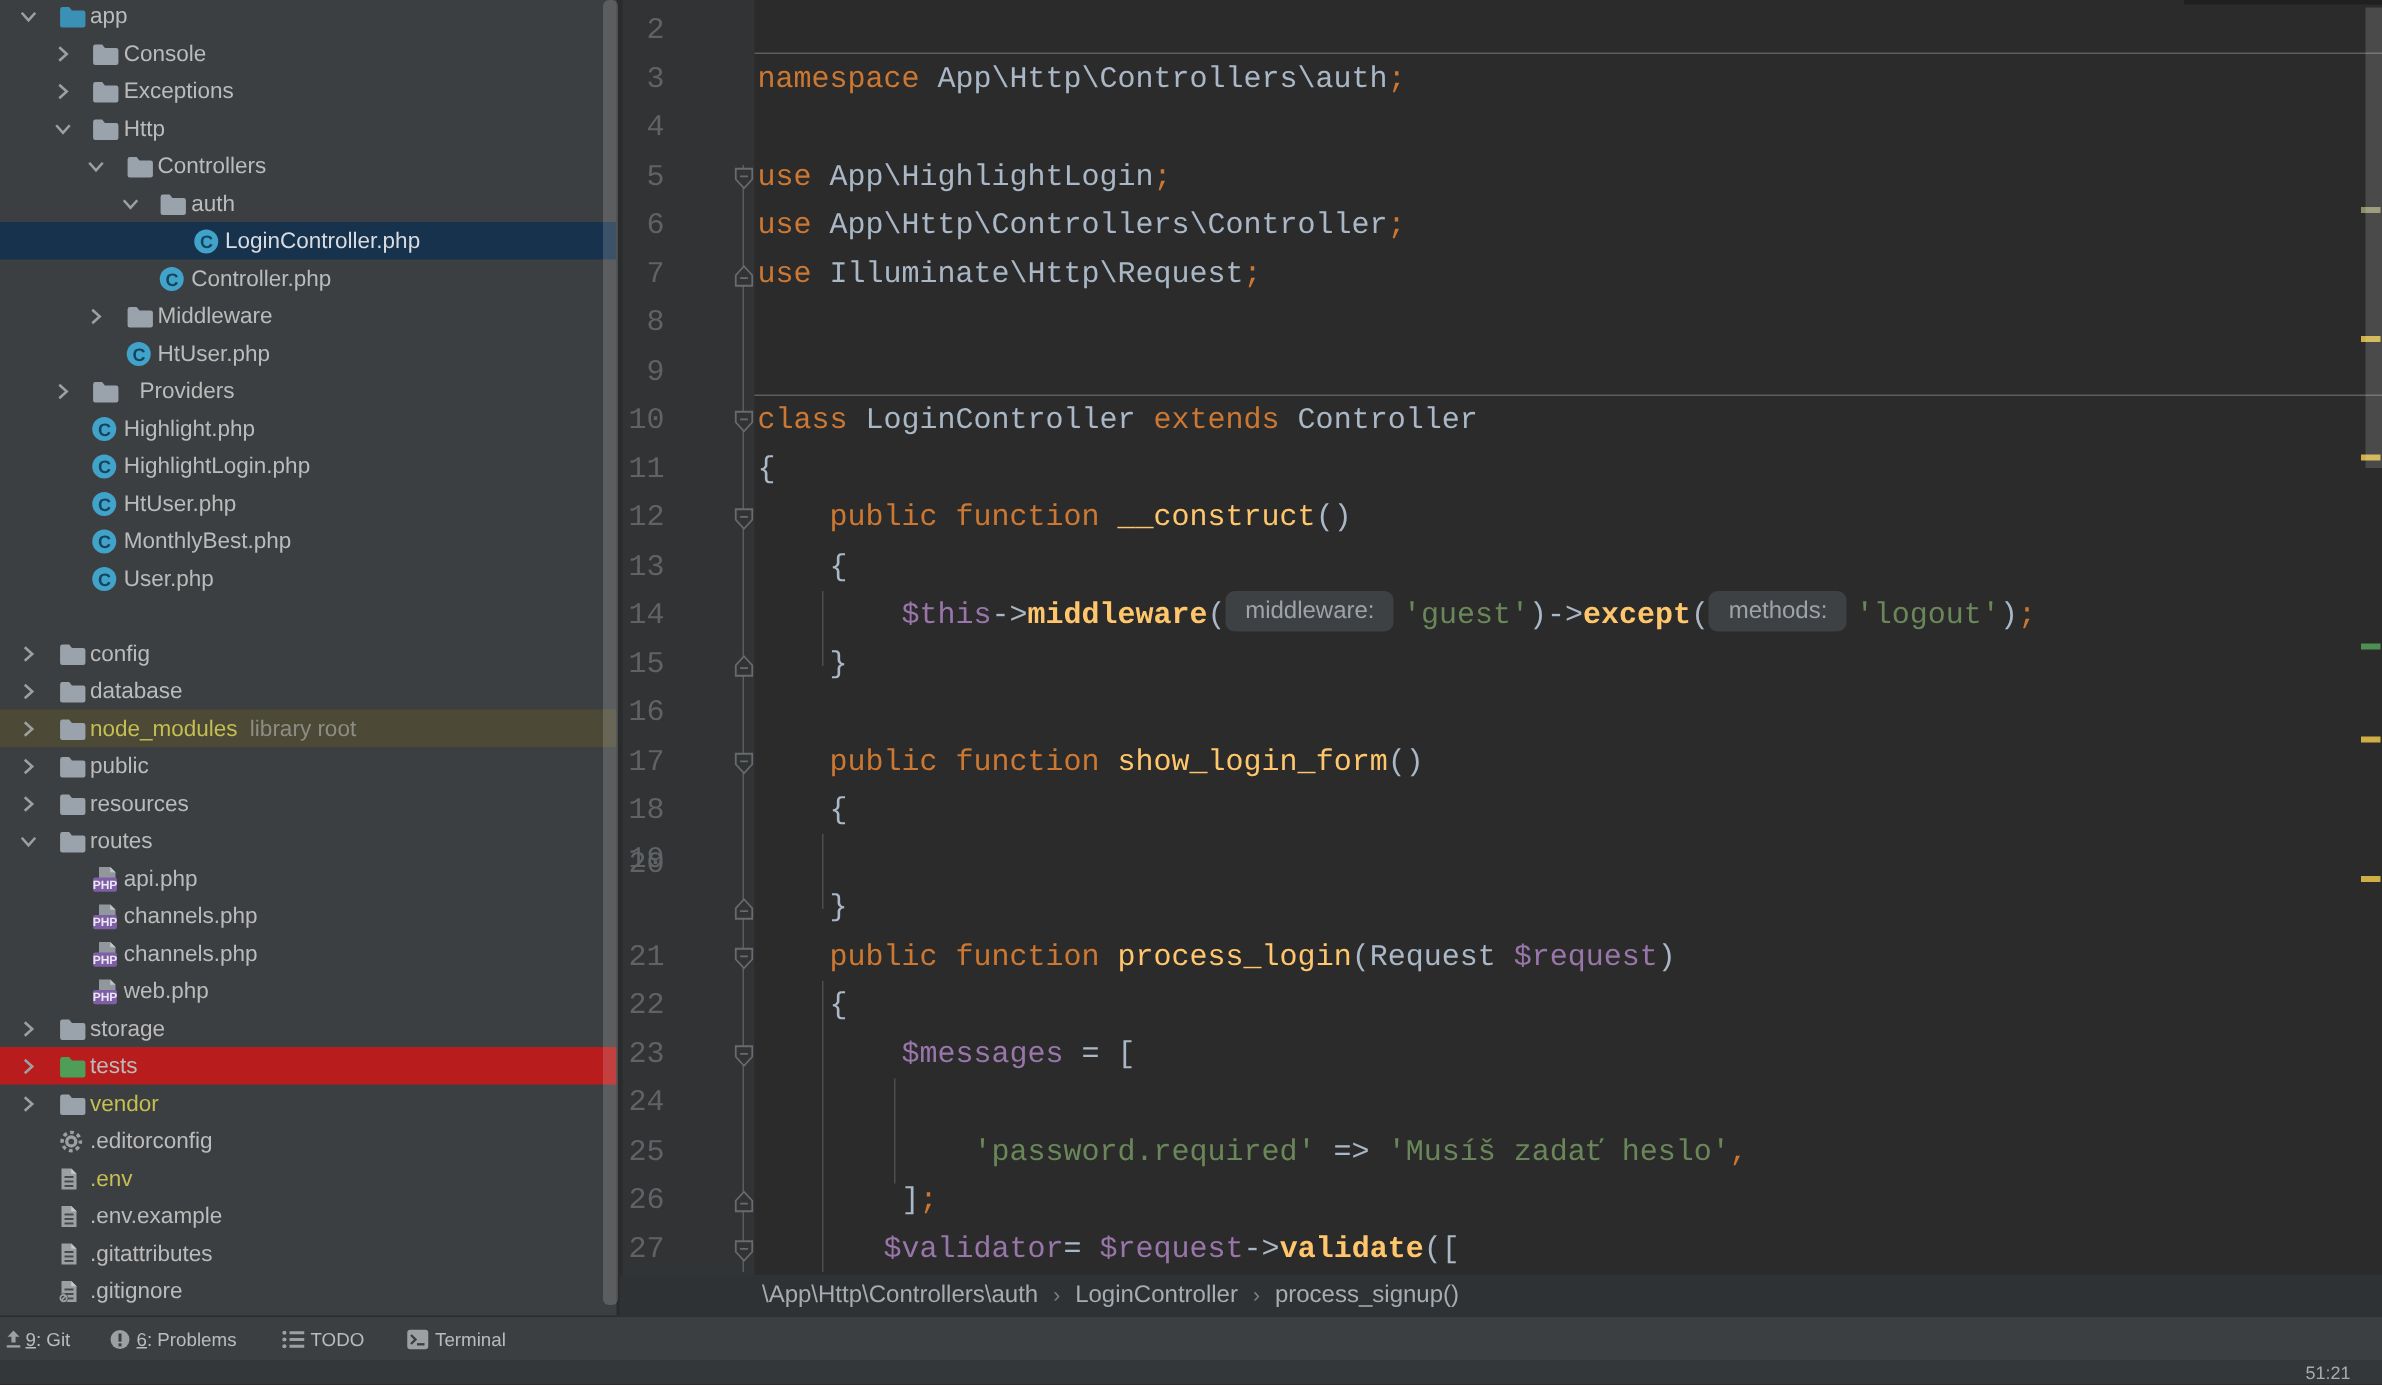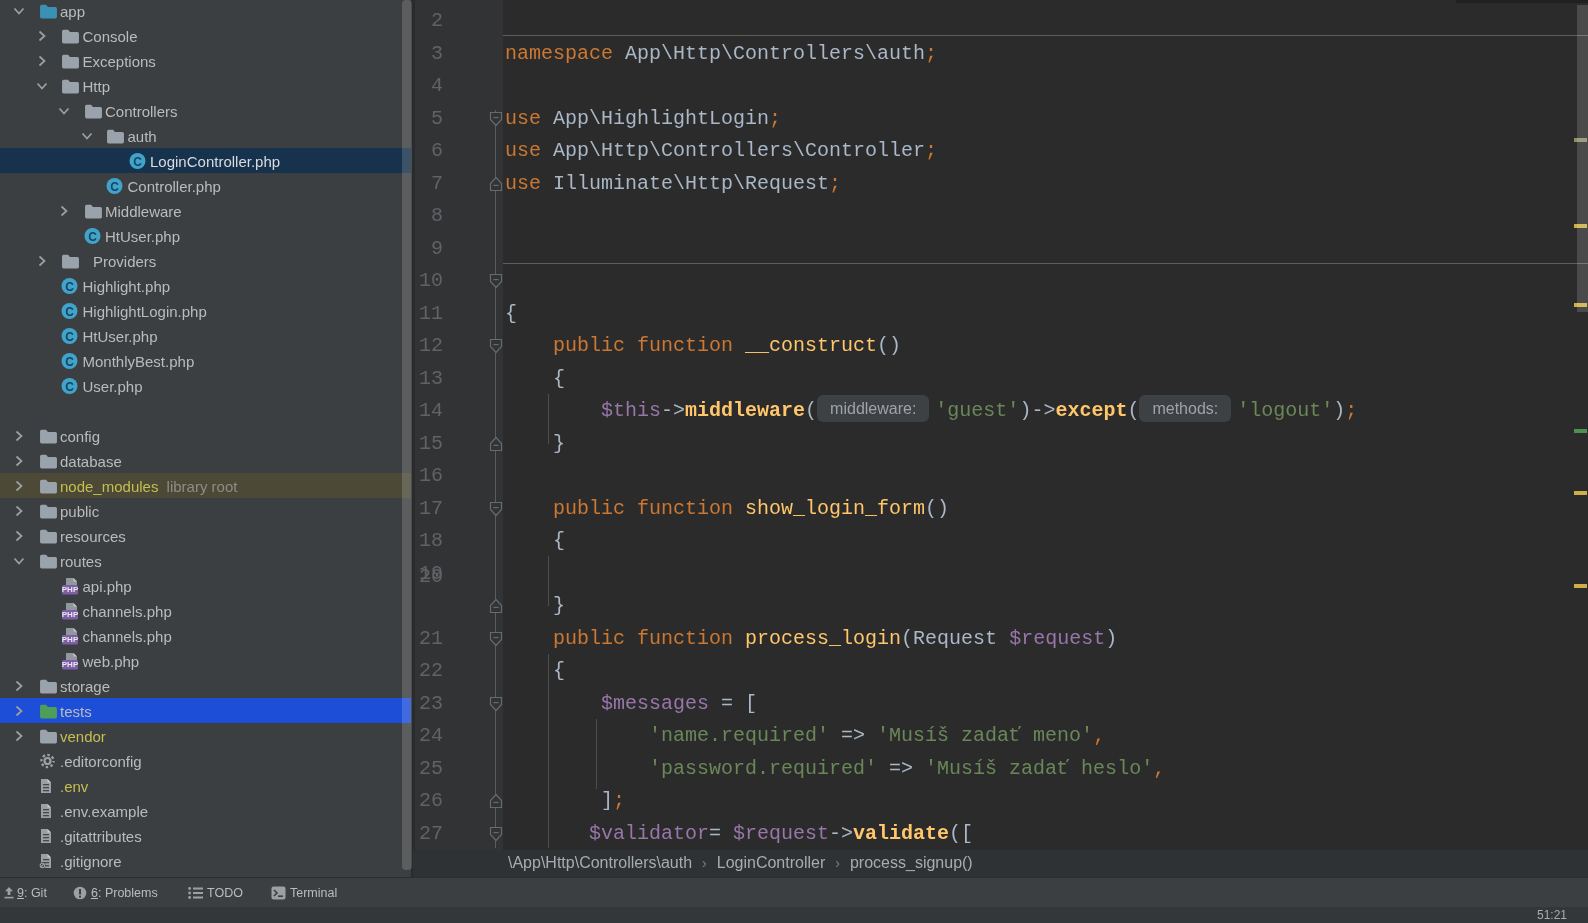--- a/index.html
+++ b/index.html
@@ -4,21 +4,21 @@
 html,body{width:1588px;height:923px;overflow:hidden;background:#2b2b2b;font-family:"Liberation Sans",sans-serif}
 #stage{position:absolute;left:0;top:0;width:1588px;height:923px;overflow:hidden}
 
 #tree{position:absolute;left:0;top:0;width:411px;height:877px;background:#3c3f41;overflow:hidden}
 .trow{position:absolute;left:0;width:411px;height:25px;color:#bbbbbb;font-size:15px}
 .trow span.lbl{position:absolute;top:50%;transform:translateY(-50%);white-space:pre}
 .trow svg{position:absolute;top:50%;transform:translateY(-50%)}
 .sel{background:#16324d}
 .sel span.lbl{color:#d8dce0}
 .nmbg{background:#4c4936}
-.testbg{background:#1d4ed8}
+.testbg{background:#b91c1c}
 .yel{color:#c5bf51}
 .gray2{color:#8c8e85}
 #treebar{position:absolute;left:402px;top:0;width:9.5px;height:870px;background:rgba(255,255,255,0.16);border-radius:4px}
 
 #gutter{position:absolute;left:415px;top:0;width:88px;height:850px;background:#313335}
 #editborder{position:absolute;left:411px;top:0;width:4.5px;height:877px;background:#2a2b2c}
 .lnum{position:absolute;width:30px;text-align:right;color:#606366;font-family:"Liberation Mono",monospace;font-size:20px;line-height:32.5px}
 #code{position:absolute;left:505px;top:0;width:1083px;height:850px}
 .cl{position:absolute;left:0;white-space:pre;font-family:"Liberation Mono",monospace;font-size:20px;line-height:32.5px;color:#a9b7c6}
 .k{color:#cc7832}
@@ -133,32 +133,32 @@
           <path d="M7 1.5 L12.5 7.5 V14.5 H1.5 V7.5 Z" fill="#313335" stroke="#686b6d" stroke-width="1.2"></path>
           <line x1="4.4" y1="9.4" x2="9.6" y2="9.4" stroke="#686b6d" stroke-width="1.2"></line>
         </svg></div>
     </div>
 
 <div id="code">
       <div class="cl" style="top:37.55px"><span class="k">namespace</span> App\Http\Controllers\auth<span class="k">;</span></div>
       <div class="cl" style="top:102.55px"><span class="k">use</span> App\HighlightLogin<span class="k">;</span></div>
       <div class="cl" style="top:135.05px"><span class="k">use</span> App\Http\Controllers\Controller<span class="k">;</span></div>
       <div class="cl" style="top:167.55px"><span class="k">use</span> Illuminate\Http\Request<span class="k">;</span></div>
+      <div class="cl" style="top:265.05px"><span class="k">class</span> LoginController <span class="k">extends</span> Controller</div>
       <div class="cl" style="top:297.55px">{</div>
       <div class="cl" style="top:330.05px">    <span class="k">public function</span> <span class="fd">__construct</span>()</div>
       <div class="cl" style="top:362.55px">    {</div>
       <div class="cl" style="top:395.05px">        <span class="v">$this</span>-&gt;<span class="fc">middleware</span>(<span class="hint">middleware:</span><span class="s">'guest'</span>)-&gt;<span class="fc">except</span>(<span class="hint">methods:</span><span class="s">'logout'</span>)<span class="k">;</span></div>
       <div class="cl" style="top:427.55px">    }</div>
       <div class="cl" style="top:492.55px">    <span class="k">public function</span> <span class="fd">show_login_form</span>()</div>
       <div class="cl" style="top:525.05px">    {</div>
       <div class="cl" style="top:590.05px">    }</div>
       <div class="cl" style="top:622.55px">    <span class="k">public function</span> <span class="fd">process_login</span>(Request <span class="v">$request</span>)</div>
       <div class="cl" style="top:655.05px">    {</div>
       <div class="cl" style="top:687.55px">        <span class="v">$messages</span> = [</div>
-      <div class="cl" style="top:720.05px">            <span class="s">'name.required'</span> =&gt; <span class="s">'Musíš zadať meno'</span><span class="k">,</span></div>
       <div class="cl" style="top:752.55px">            <span class="s">'password.required'</span> =&gt; <span class="s">'Musíš zadať heslo'</span><span class="k">,</span></div>
       <div class="cl" style="top:785.05px">        ]<span class="k">;</span></div>
       <div class="cl" style="top:817.55px">       <span class="v">$validator</span>= <span class="v">$request</span>-&gt;<span class="fc">validate</span>([</div>
     </div>
 
 <div class="mark" style="top:138px;background:#8d8d69"></div>
 <div class="mark" style="top:224px;background:#cfae45"></div>
 <div class="mark" style="top:303px;background:#cfae45"></div>
 <div class="mark" style="top:429px;background:#4d9152"></div>
 <div class="mark" style="top:491px;background:#cfae45"></div>

